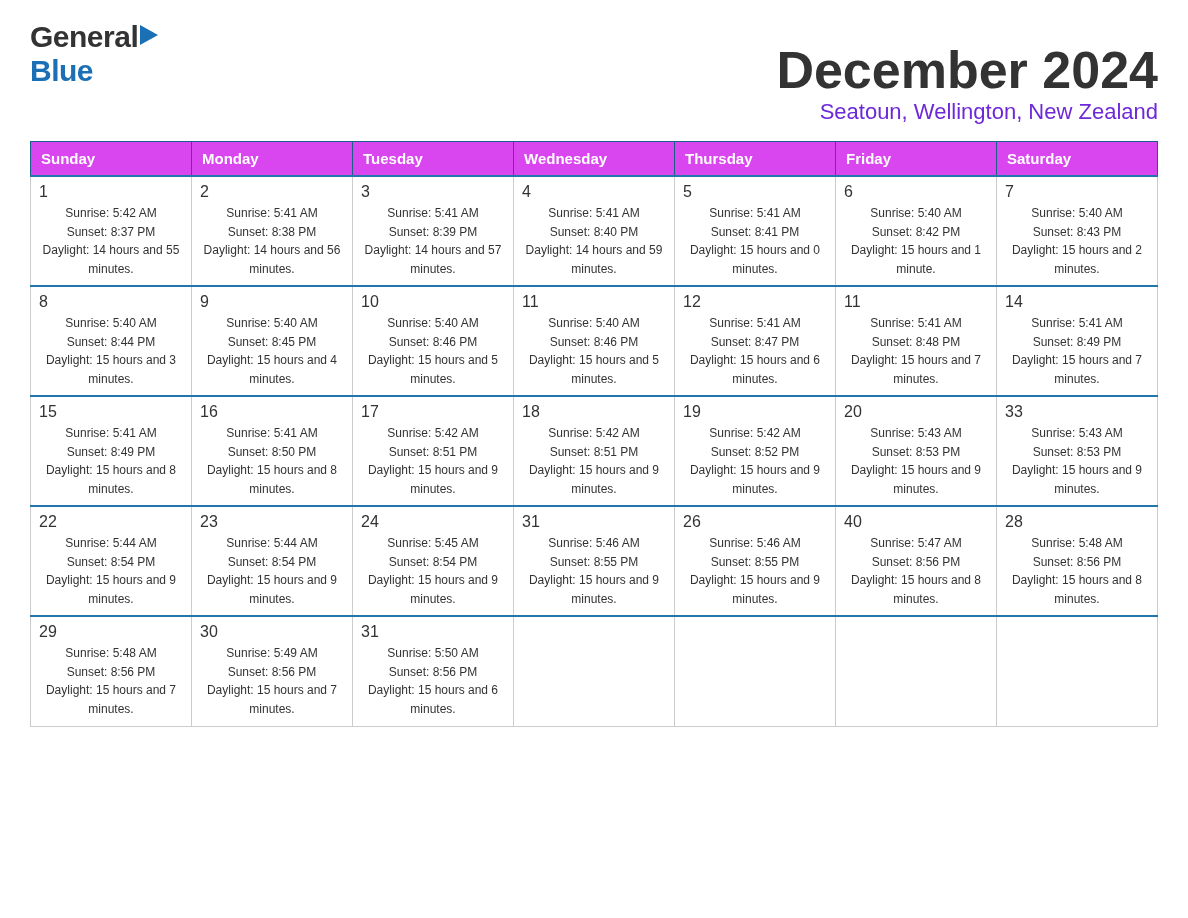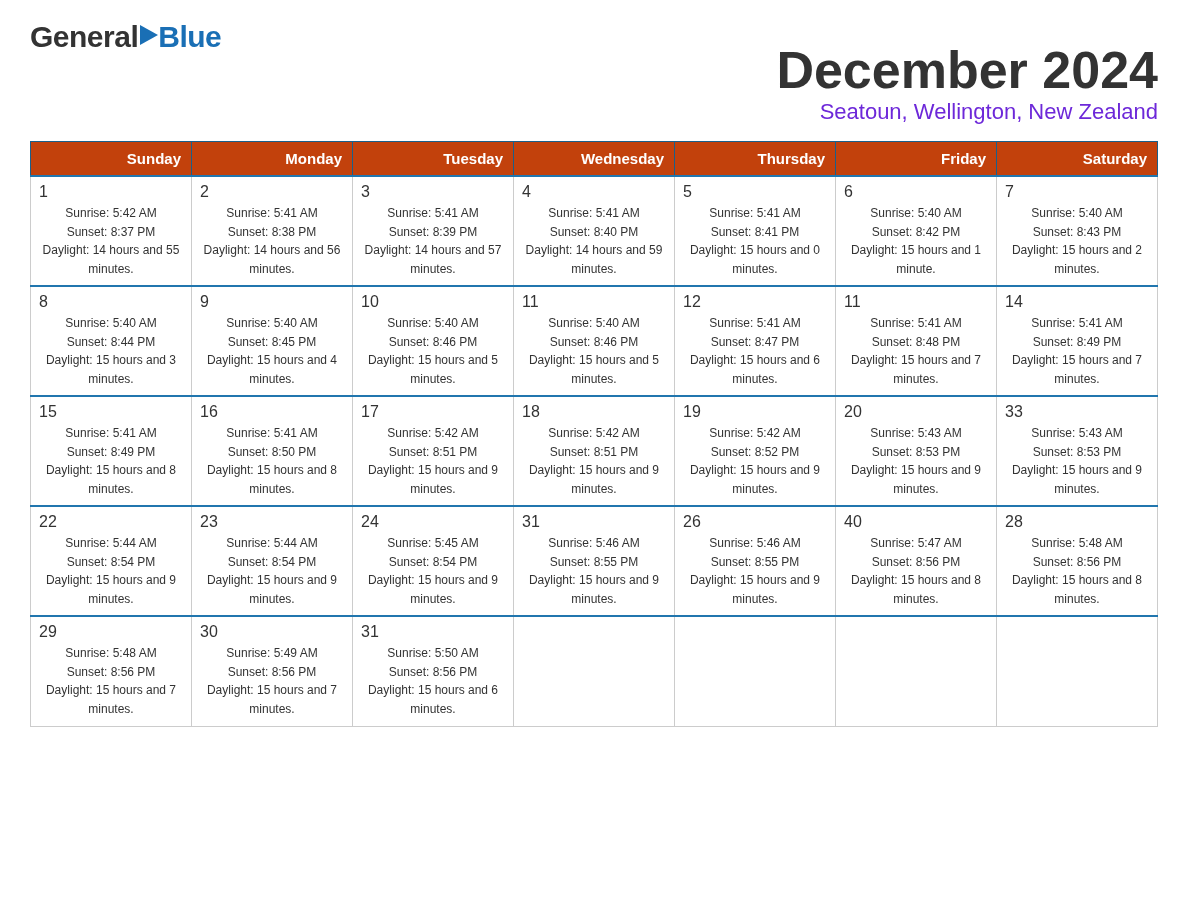--- a/index.html
+++ b/index.html
@@ -28,26 +28,26 @@
     .location-title {
       font-size: 22px;
       color: #6d28d9;
     }
     .calendar {
       width: 100%;
       border-collapse: collapse;
       table-layout: fixed;
     }
     .calendar thead th {
-      background-color: #c2410c;
+      background-color: #d946ef;
       color: #fff;
       font-size: 15px;
       font-weight: bold;
       padding: 8px 10px;
-      text-align: right;
+      text-align: left;
       border: 1px solid #1a5f8a;
     }
     .calendar tbody td {
       border: 1px solid #ccc;
       vertical-align: top;
       padding: 6px 8px;
       font-size: 12.5px;
       color: #333;
       min-height: 90px;
       height: 110px;
@@ -66,30 +66,29 @@
       font-size: 12px;
       line-height: 1.55;
       color: #333;
       text-align: center;
     }
     .empty-cell {
       background: #fff;
     }
     .logo-col {
       display: flex;
-      flex-direction: row;
+      flex-direction: column;
     }
     .logo-row1 {
       display: flex;
       align-items: center;
     }
     .logo-row2 {
       display: flex;
       align-items: center;
-      justify-content: center;
     }
   </style>
 </head>
 <body>
 
 <div class="header">
   <div class="logo-col">
     <div class="logo-row1">
       <span style="font-size:30px;font-weight:bold;color:#333;letter-spacing:-0.5px;">General</span>
       <span style="display:inline-block;margin-left:2px;vertical-align:middle;">

